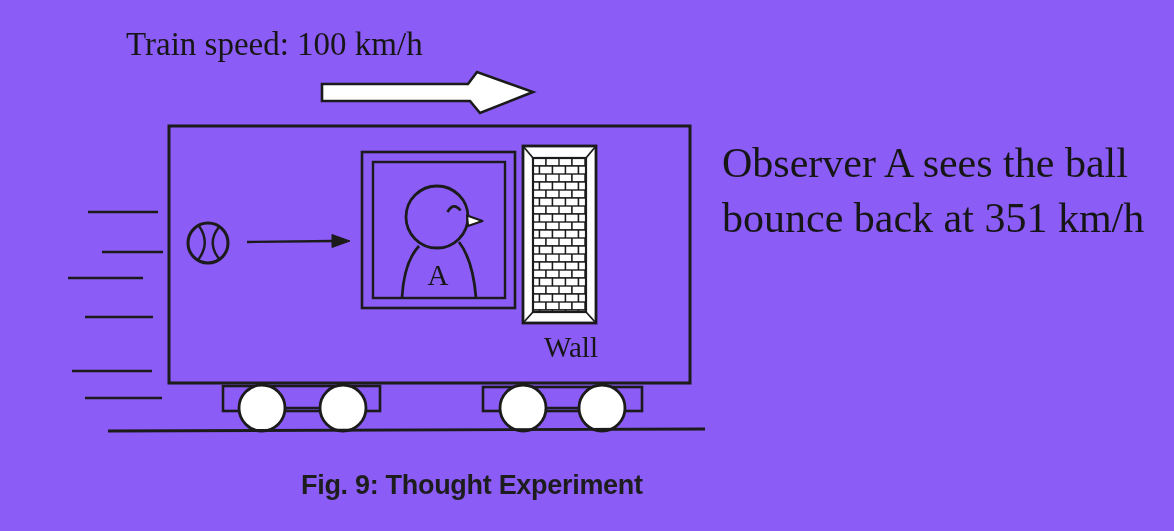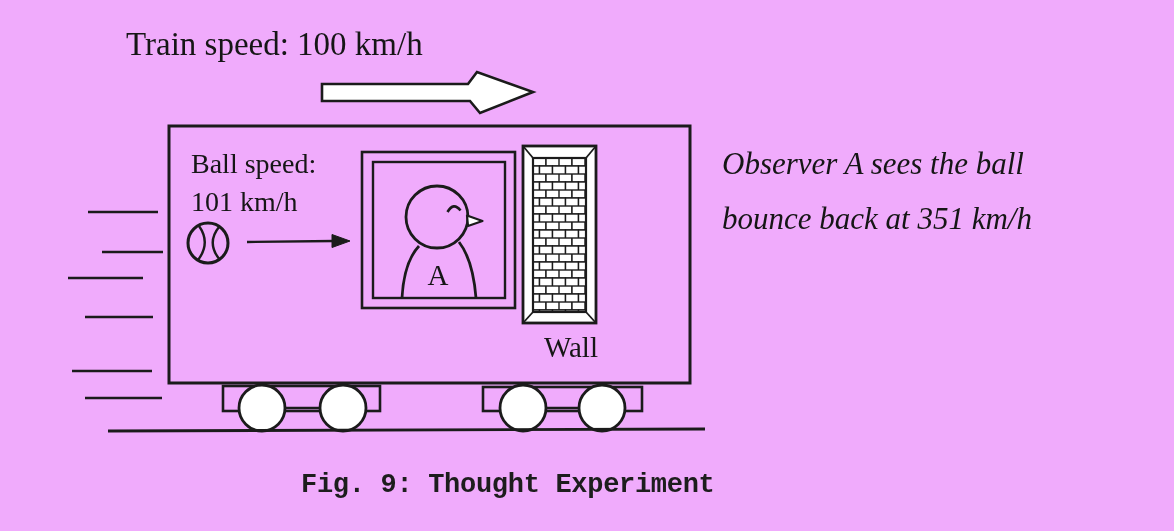--- a/index.html
+++ b/index.html
@@ -4,21 +4,21 @@
 <style>
   html, body {
     margin: 0;
     padding: 0;
     background: #ffffff;
   }
   .stage {
     position: relative;
     width: 1174px;
     height: 531px;
-    background: #f0abfc;
+    background: #8b5cf6;
     overflow: hidden;
     font-family: "Liberation Serif", serif;
     color: #161616;
   }
   .stage svg {
     position: absolute;
     left: 0;
     top: 0;
   }
   .txt {
@@ -50,28 +50,27 @@
     left: 524px;
     top: 331px;
     width: 74px;
     text-align: right;
     font-size: 29px;
     line-height: 32px;
   }
   .observer-note {
     left: 722px;
     top: 136px;
-    font-size: 31px;
+    font-size: 42px;
     line-height: 55px;
-    font-style: italic;
   }
   .caption {
     left: 301px;
     top: 468px;
-    font-family: Liberation Mono, monospace;
+    font-family: Liberation Sans, sans-serif;
     font-weight: 700;
     font-size: 27px;
     line-height: 34px;
     letter-spacing: -0.3px;
     color: #1d1d1d;
   }
 </style>
 </head>
 <body>
 
@@ -155,24 +154,20 @@
       <line x1="546" y1="408" x2="579" y2="408" stroke-width="2.4"></line>
     </g>
 
     <g>
       <line x1="108" y1="431" x2="705" y2="429" stroke="#1b1b1b" stroke-width="2.8"></line>
     </g>
   </svg>
 
   <div class="txt train-speed">Train speed: 100 km/h</div>
 
-  <div class="txt ball-speed">
-    <div>Ball speed:</div>
-    <div>101 km/h</div>
-  </div>
 
   <div class="txt observer-letter">A</div>
 
   <div class="txt wall-label">Wall</div>
 
   <div class="txt observer-note">
     <div>Observer A sees the ball</div>
     <div>bounce back at 351 km/h</div>
   </div>
 

